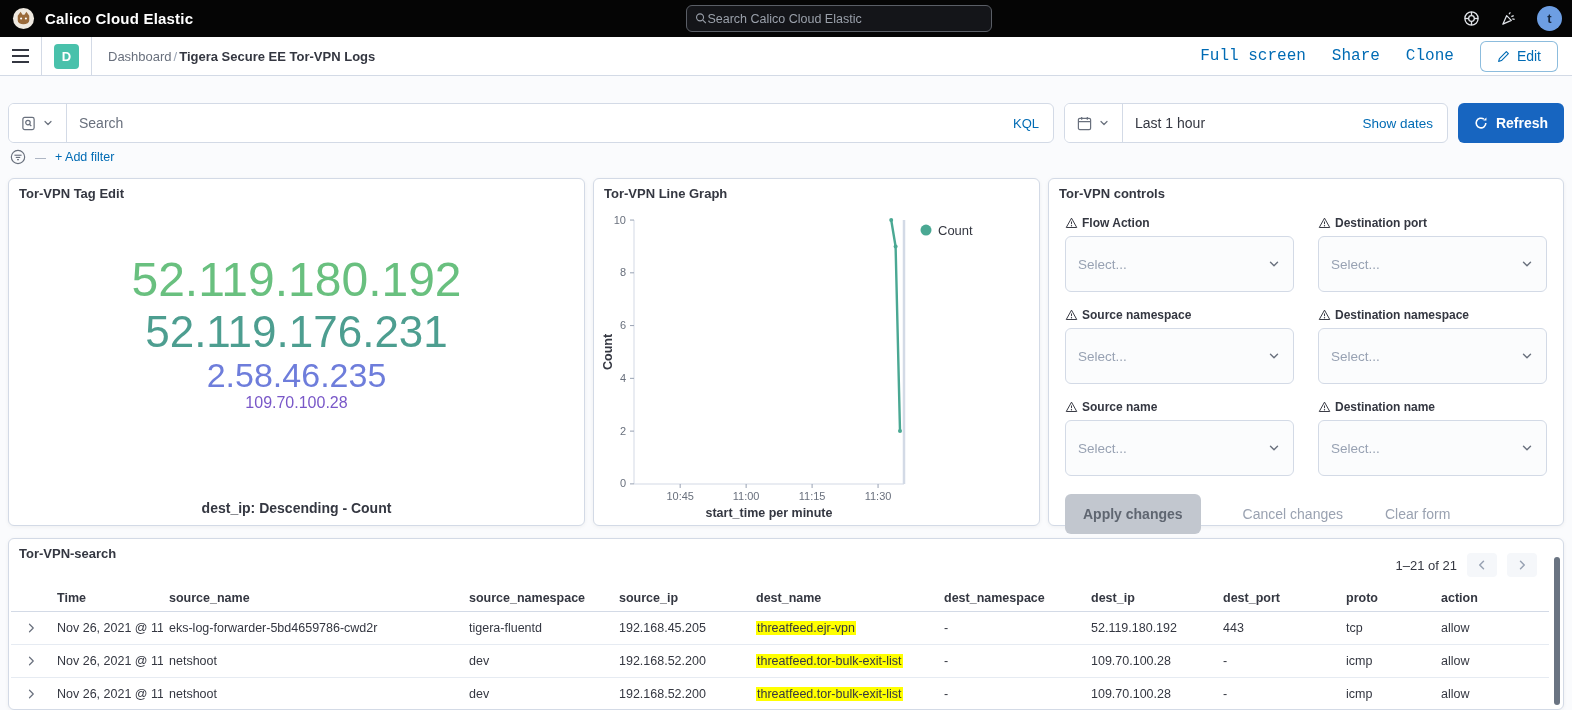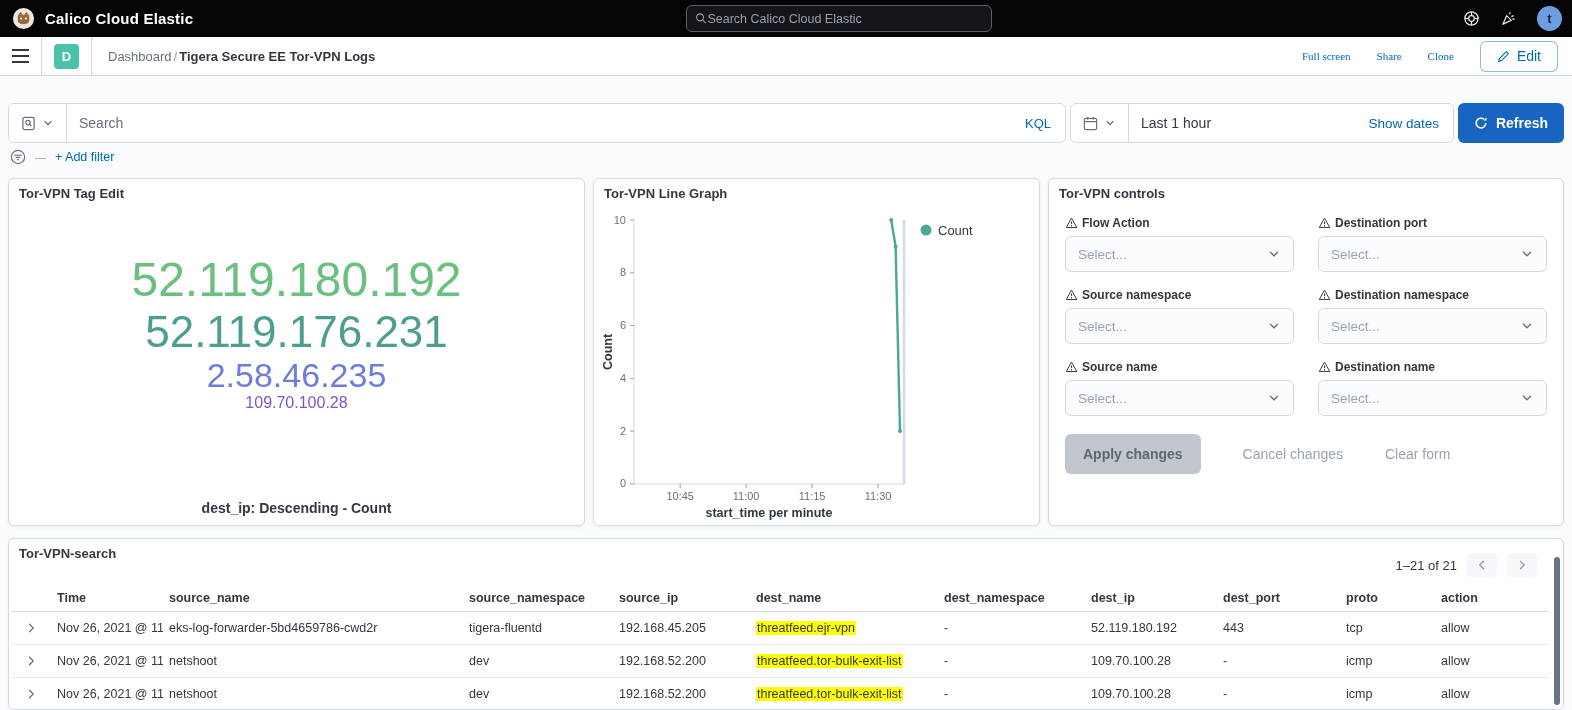--- a/index.html
+++ b/index.html
@@ -19,25 +19,25 @@
 
   
   .navbar{position:absolute;top:37px;left:0;right:0;height:39px;background:#fff;border-bottom:1px solid #d3dae6;display:flex;align-items:center}
   .nav-seg{height:100%;display:flex;align-items:center;padding:0 12px;border-right:1px solid #d3dae6}
   .badge-d{width:25px;height:25px;border-radius:4px;background:#49c1ab;color:#fff;font-weight:700;font-size:13px;display:flex;align-items:center;justify-content:center}
   .crumbs{display:flex;align-items:center;gap:2px;padding:0 16px;font-size:13px}
   .crumb-root{color:#69707d;cursor:pointer}
   .crumb-sep{color:#98a2b3}
   .crumb-current{color:#343741;font-weight:600}
   .nav-actions{margin-left:auto;display:flex;align-items:center;gap:26px;padding-right:14px}
-  .nav-link{color:#006bb4;font-size:11px;background:none;border:none;cursor:pointer;font-family:Liberation Serif, serif}
+  .nav-link{color:#006bb4;font-size:16px;background:none;border:none;cursor:pointer;font-family:Liberation Mono, monospace}
   .edit-btn{display:flex;align-items:center;gap:7px;height:31px;padding:0 16px;border:1px solid rgba(0,107,180,.45);border-radius:6px;background:#fff;color:#006bb4;font-size:14px;font-weight:500;cursor:pointer;font-family:inherit}
 
   
-  .querybar{position:absolute;top:103px;left:8px;right:8px;height:40px;display:flex;gap:4px}
+  .querybar{position:absolute;top:103px;left:8px;right:8px;height:40px;display:flex;gap:10px}
   .qbox{flex:1;display:flex;align-items:center;background:#fff;border:1px solid #d3dae6;border-radius:6px;overflow:hidden}
   .seg-btn{height:100%;display:flex;align-items:center;gap:6px;padding:0 12px;background:#fff;border:none;border-right:1px solid #d3dae6;cursor:pointer}
   .qbox input{flex:1;border:none;outline:none;font-size:14px;padding:0 12px;color:#343741;font-family:inherit}
   .qbox input::placeholder{color:#69707d}
   .kql{color:#006bb4;font-size:13px;padding:0 14px;background:none;border:none;cursor:pointer;font-family:inherit}
   .dbox{width:384px;display:flex;align-items:center;background:#fff;border:1px solid #d3dae6;border-radius:6px;overflow:hidden}
   .time-range{flex:1;font-size:14px;color:#343741;padding:0 12px}
   .show-dates{color:#006bb4;font-size:13.5px;padding:0 14px;background:none;border:none;cursor:pointer;font-family:inherit}
   .refresh-btn{width:106px;display:flex;align-items:center;justify-content:center;gap:8px;background:#1765c0;color:#fff;font-size:14px;font-weight:600;border:none;border-radius:6px;cursor:pointer;font-family:Liberation Sans, sans-serif}
   .filterbar{position:absolute;top:149px;left:10px;display:flex;align-items:center;gap:9px}
@@ -60,21 +60,21 @@
   
   .chart-wrap{position:absolute;top:26px;left:8px;right:8px;bottom:4px}
   .chart-svg{width:100%;height:100%}
   .tick{font-size:11px;fill:#69707d}
   .axis-label{font-size:12.5px;font-weight:700;fill:#343741}
   .legend-text{font-size:13px;fill:#343741}
 
   
   .ctl-grid{display:grid;grid-template-columns:1fr 1fr;column-gap:24px;row-gap:16px;padding:8px 16px 0}
   .ctl-label{display:flex;align-items:center;gap:4px;font-size:12px;font-weight:700;color:#343741;margin-bottom:6px}
-  .ctl-select{height:36px;background:#fbfcfd;border:1px solid #d3dae6;border-radius:6px;display:flex;align-items:center;justify-content:space-between;padding:0 12px;cursor:pointer}
+  .ctl-select{height:56px;background:#fbfcfd;border:1px solid #d3dae6;border-radius:6px;display:flex;align-items:center;justify-content:space-between;padding:0 12px;cursor:pointer}
   .ctl-select .ph{color:#98a2b3;font-size:13.5px}
   .ctl-buttons{display:flex;align-items:center;gap:42px;padding:18px 16px 0}
   .apply-btn{height:40px;padding:0 18px;border:none;border-radius:6px;background:#c2c7cf;color:#5f6671;font-size:14px;font-weight:600;cursor:not-allowed;font-family:inherit}
   .ghost-btn{background:none;border:none;color:#9aa2b1;font-size:14px;cursor:pointer;font-family:inherit}
 
   
   .pagination{position:absolute;top:14px;right:26px;display:flex;align-items:center;gap:10px}
   .page-range{font-size:13px;color:#343741}
   .page-btn{width:30px;height:24px;border:none;border-radius:4px;background:#f5f7fa;display:flex;align-items:center;justify-content:center;cursor:pointer}
   .tbl{display:grid;grid-template-columns:40px 112px 300px 150px 137px 188px 147px 132px 123px 95px 1fr;margin:16px 14px 0 2px;font-size:12.5px}

